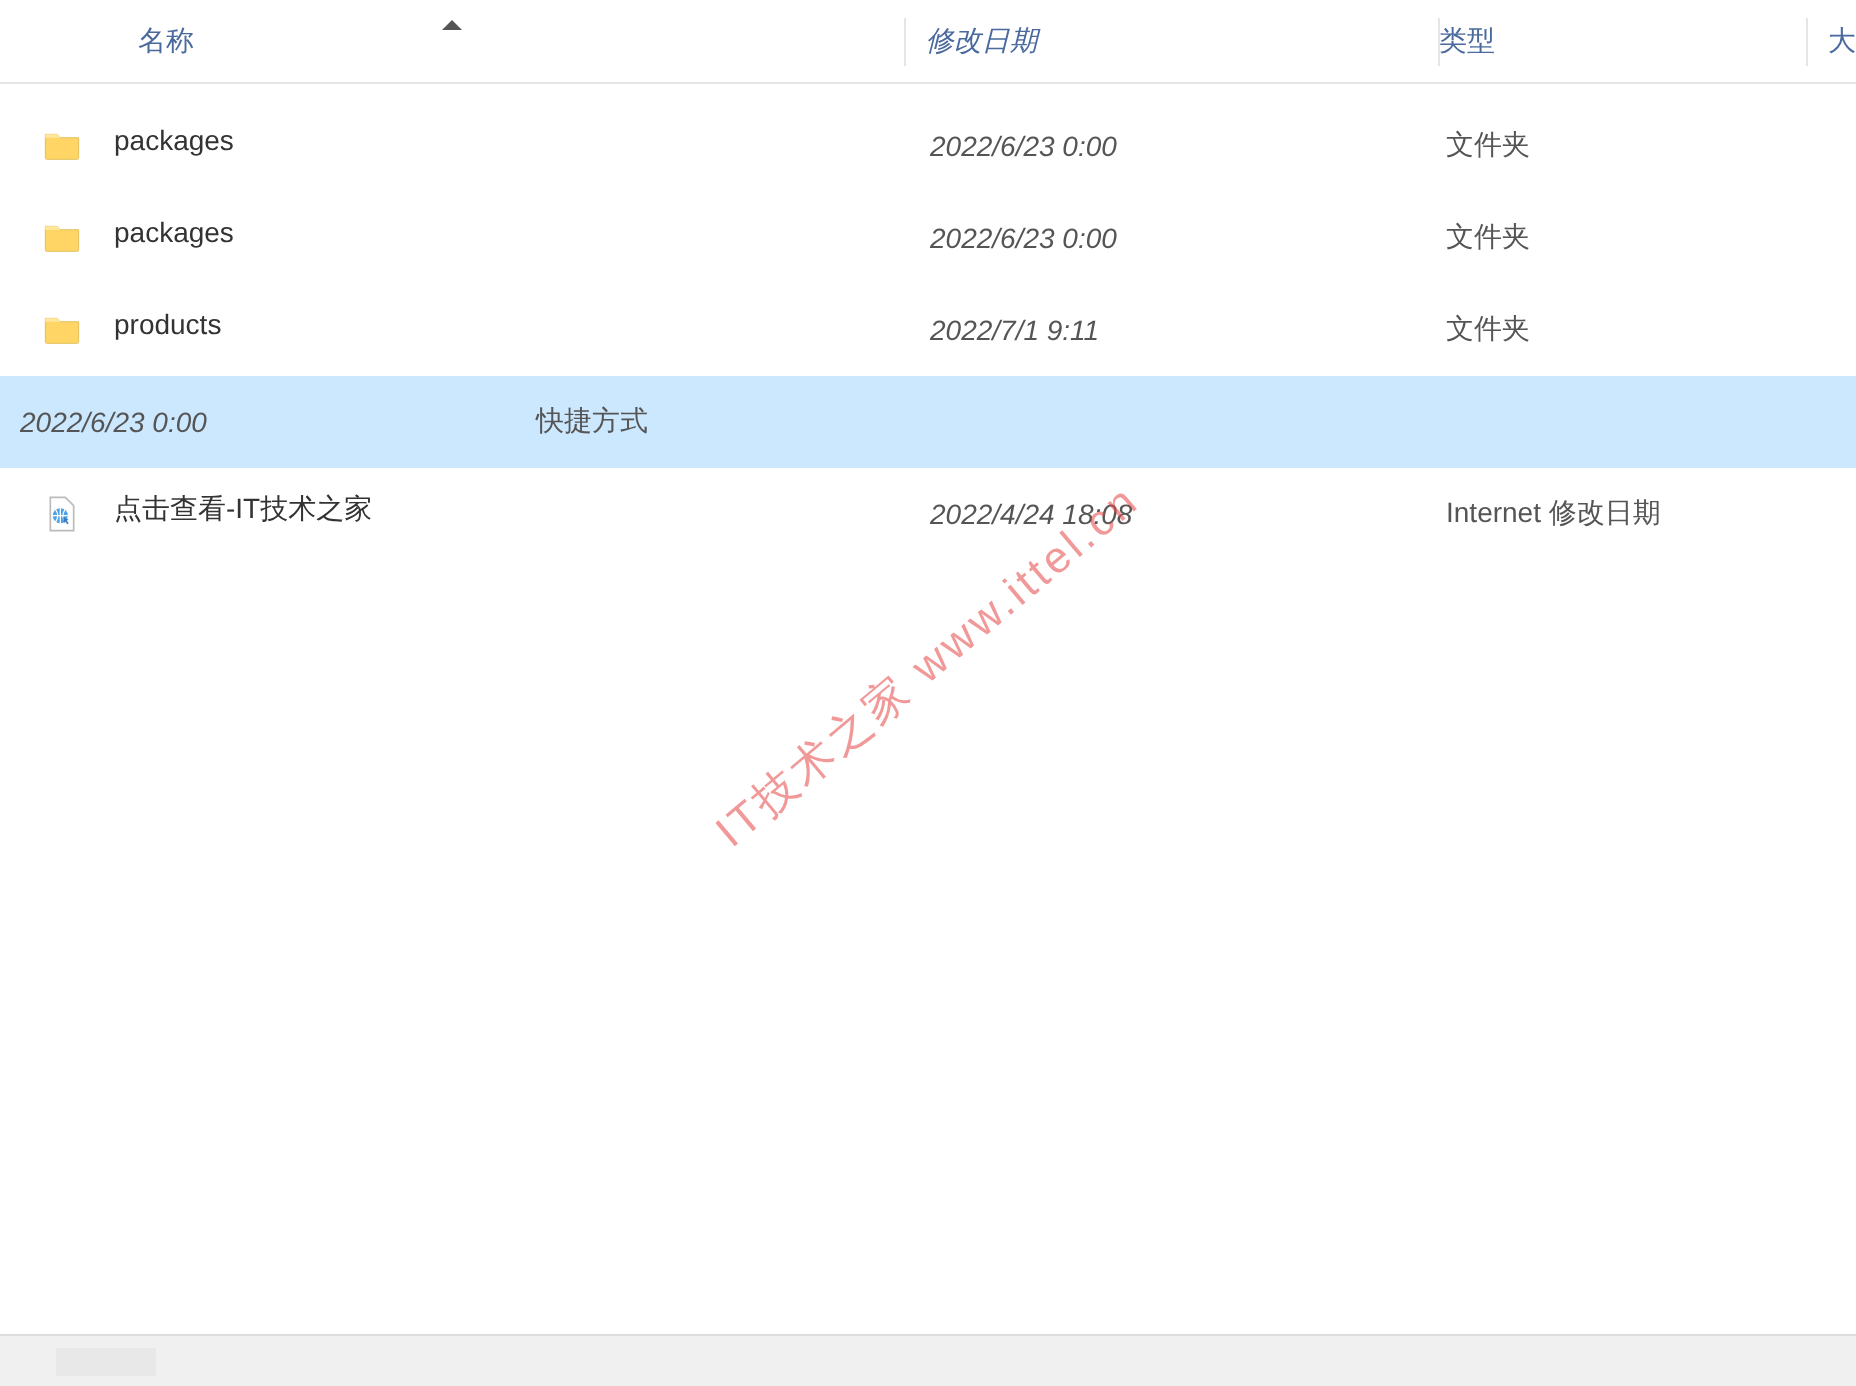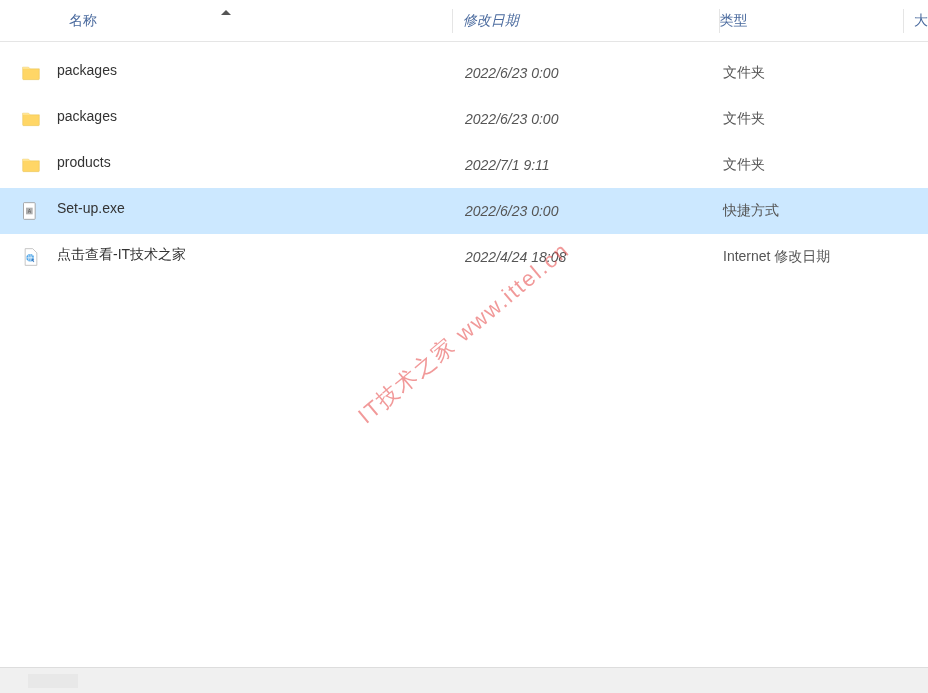--- a/index.html
+++ b/index.html
@@ -180,30 +180,20 @@
             <path fill="#ffe79e" d="M2 5h7l2 2H2z"></path>
           </svg>
         </span>
         <span>products</span>
       </div>
       <div class="col-date">2022/7/1 9:11</div>
       <div class="col-type">文件夹</div>
       <div class="col-size"></div>
     </div>
     <div class="file-row selected">
-      <div class="col-name">
-        <span class="icon">
-          <svg viewBox="0 0 24 24" width="20" height="20">
-            <rect x="3" y="2" width="14" height="20" rx="1" fill="#fff" stroke="#999" stroke-width="1"></rect>
-            <rect x="6" y="8" width="8" height="8" fill="#b0b0b0"></rect>
-            <text x="10" y="14" font-size="6" text-anchor="middle" fill="#555">A</text>
-          </svg>
-        </span>
-        <span>Set-up.exe</span>
-      </div>
       <div class="col-date">2022/6/23 0:00</div>
       <div class="col-type">快捷方式</div>
       <div class="col-size"></div>
     </div>
     <div class="file-row">
       <div class="col-name">
         <span class="icon">
           <svg viewBox="0 0 24 24" width="20" height="22">
             <path fill="#fff" stroke="#bbb" stroke-width="1" d="M5 2h9l5 5v15H5z"></path>
             <circle cx="11" cy="13" r="4.5" fill="#4aa3e8"></circle>

